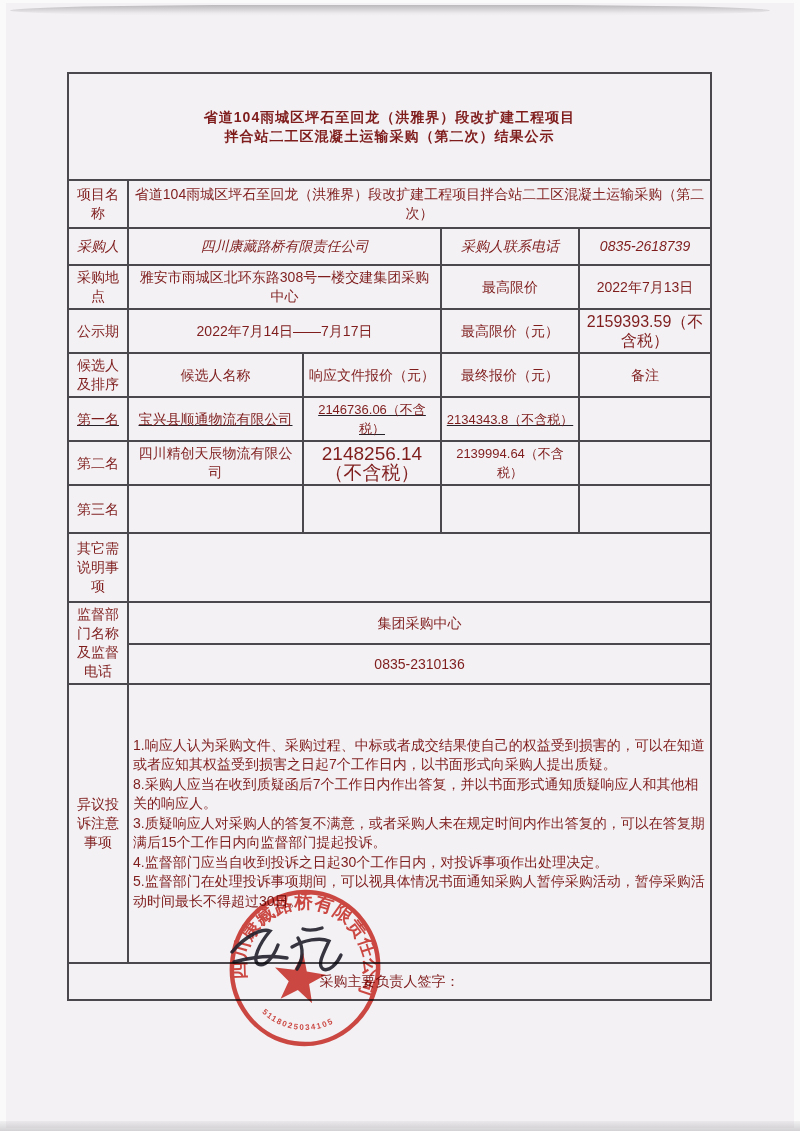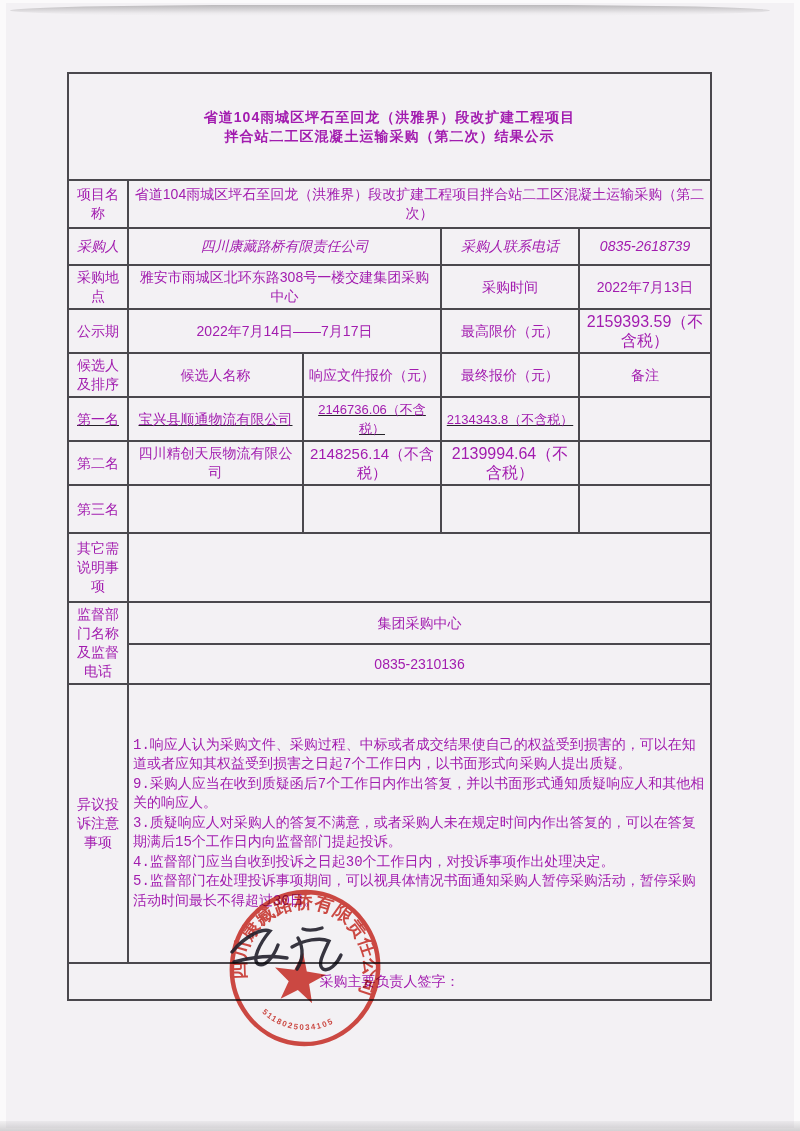--- a/index.html
+++ b/index.html
@@ -26,21 +26,21 @@
   }
   table.doc {
     position:absolute; left:67px; top:72px; width:643px;
     border-collapse:collapse; table-layout:fixed;
     background:transparent;
   }
   table.doc td {
     border:2px solid #4a484d;
     font-size:14px; line-height:19px;
     text-align:center; vertical-align:middle;
-    color:#a21caf; overflow:hidden;
+    color:#7f1d1d; overflow:hidden;
     padding:2px 4px;
   }
   tr.r-title  { height:107px; }
   tr.r-pname  { height:48px; }
   tr.r-buyer  { height:37px;font-style:italic; }
   tr.r-loc    { height:34px; }
   tr.r-pub    { height:29px; }
   tr.r-chead  { height:44px; }
   tr.r-c1     { height:40px;text-decoration:underline; }
   tr.r-c2     { height:43px; }
@@ -49,21 +49,21 @@
   tr.r-supa   { height:34px;padding-left:20px; }
   tr.r-supb   { height:32px; }
   tr.r-obj    { height:279px; }
   tr.r-sign   { height:37px;margin-top:18px; }
   td.title-cell {
     font-size:20px; font-weight:bold; line-height:28px;
     letter-spacing:1px; color:#1c1a1f; padding-top:2px;
   }
   td.label-cell { padding:2px 6px; }
   td.left { text-align:left; padding-left:9px; padding-right:8px;border-radius:9px; }
-  td.obj-cell { text-align:left; padding:8px 13px;font-family:Liberation Mono, monospace; }
+  td.obj-cell { text-align:left; padding:8px 13px; }
   .obj-par { font-size:14px; line-height:19.5px; text-align:left; }
   td.sign-cell { text-align:left; padding-left:8px; font-size:15px; }
   .overlay-svg { position:absolute; left:0; top:0; width:800px; height:1131px; pointer-events:none; mix-blend-mode:multiply; }
   .stamp-text { fill:#d0342c; font-family:"Liberation Sans", sans-serif; font-weight:bold; }
 </style>
 </head>
 <body>
 
 <div class="paper"></div>
 <div class="scan-band-top"></div>
@@ -93,21 +93,21 @@
   <tr class="r-buyer">
     <td class="label-cell left">采购人</td>
     <td colspan="2" class="left">四川康藏路桥有限责任公司</td>
     <td>采购人联系电话</td>
     <td>0835-2618739</td>
   </tr>
 
   <tr class="r-loc">
     <td class="label-cell left">采购地点</td>
     <td colspan="2" class="left">雅安市雨城区北环东路308号一楼交建集团采购中心</td>
-    <td>采购时间</td>
+    <td>最高限价</td>
     <td>2022年7月13日</td>
   </tr>
 
   <tr class="r-pub">
     <td class="label-cell left">公示期</td>
     <td colspan="2" class="left">2022年7月14日——7月17日</td>
     <td>最高限价（元）</td>
     <td style="font-size:16px">2159393.59（不含税）</td>
   </tr>
 
@@ -123,22 +123,22 @@
     <td>第一名</td>
     <td>宝兴县顺通物流有限公司</td>
     <td style="font-size:13px">2146736.06（不含税）</td>
     <td style="font-size:13px">2134343.8（不含税）</td>
     <td></td>
   </tr>
 
   <tr class="r-c2">
     <td>第二名</td>
     <td>四川精创天辰物流有限公司</td>
-    <td style="font-size:15px">2148256.14（不含税）</td>
-    <td style="font-size:16px">2139994.64（不含税）</td>
+    <td style="font-size:19px">2148256.14（不含税）</td>
+    <td style="font-size:13px">2139994.64（不含税）</td>
     <td></td>
   </tr>
 
   <tr class="r-c3">
     <td>第三名</td>
     <td></td>
     <td></td>
     <td></td>
     <td></td>
   </tr>
@@ -153,21 +153,21 @@
     <td colspan="4">集团采购中心</td>
   </tr>
   <tr class="r-supb">
     <td colspan="4">0835-2310136</td>
   </tr>
 
   <tr class="r-obj">
     <td class="label-cell">异议投诉注意事项</td>
     <td colspan="4" class="obj-cell">
       <div class="obj-par">1.响应人认为采购文件、采购过程、中标或者成交结果使自己的权益受到损害的，可以在知道或者应知其权益受到损害之日起7个工作日内，以书面形式向采购人提出质疑。</div>
-      <div class="obj-par">9.采购人应当在收到质疑函后7个工作日内作出答复，并以书面形式通知质疑响应人和其他相关的响应人。</div>
+      <div class="obj-par">8.采购人应当在收到质疑函后7个工作日内作出答复，并以书面形式通知质疑响应人和其他相关的响应人。</div>
       <div class="obj-par">3.质疑响应人对采购人的答复不满意，或者采购人未在规定时间内作出答复的，可以在答复期满后15个工作日内向监督部门提起投诉。</div>
       <div class="obj-par">4.监督部门应当自收到投诉之日起30个工作日内，对投诉事项作出处理决定。</div>
       <div class="obj-par">5.监督部门在处理投诉事项期间，可以视具体情况书面通知采购人暂停采购活动，暂停采购活动时间最长不得超过30日。</div>
     </td>
   </tr>
 
   <tr class="r-sign">
     <td colspan="5" class="sign-cell">
       <span>采购主要负责人签字：</span>
     </td>

